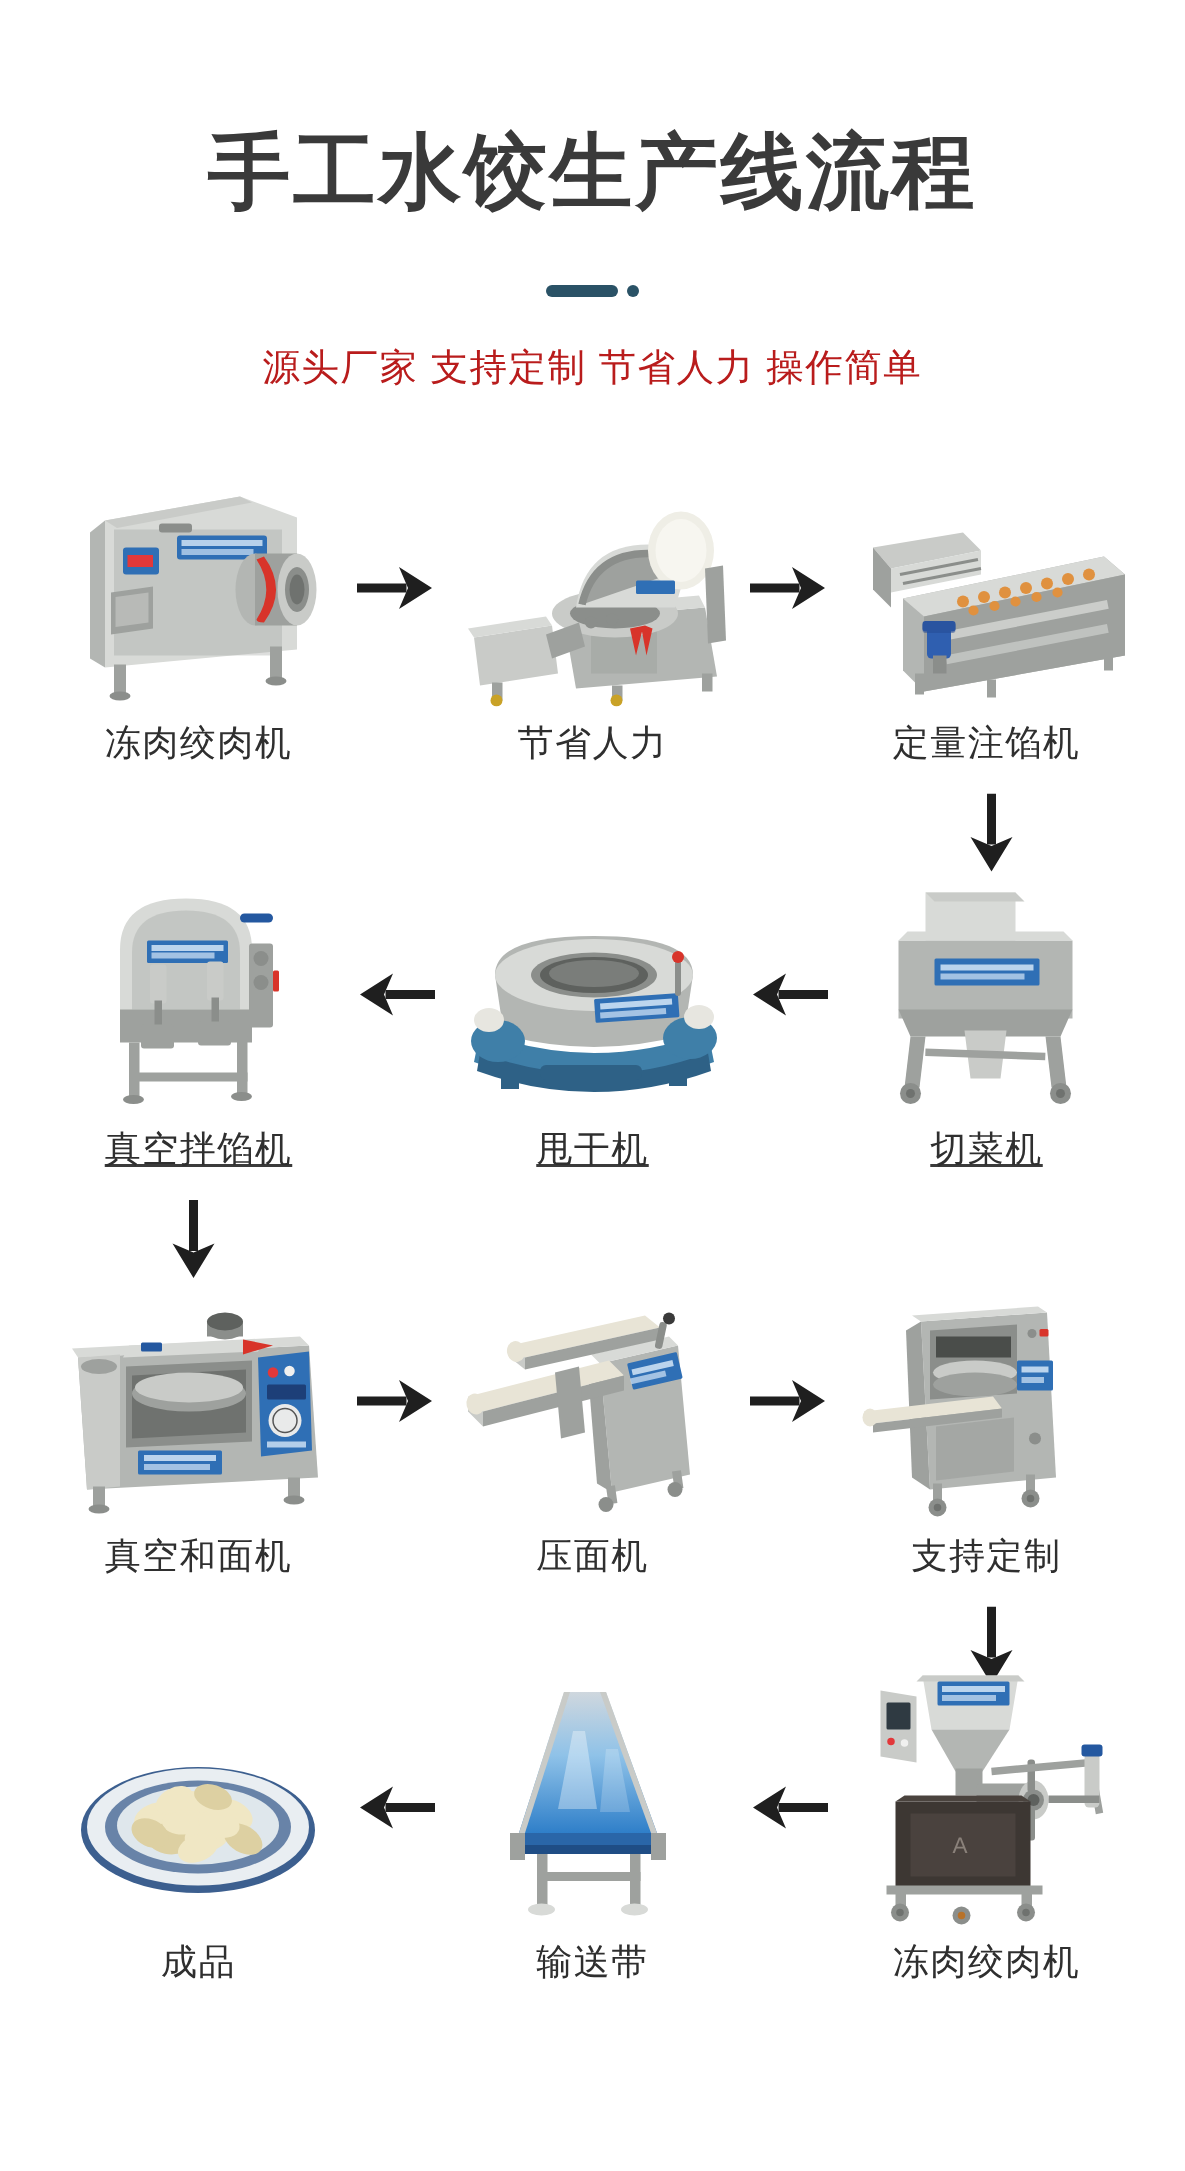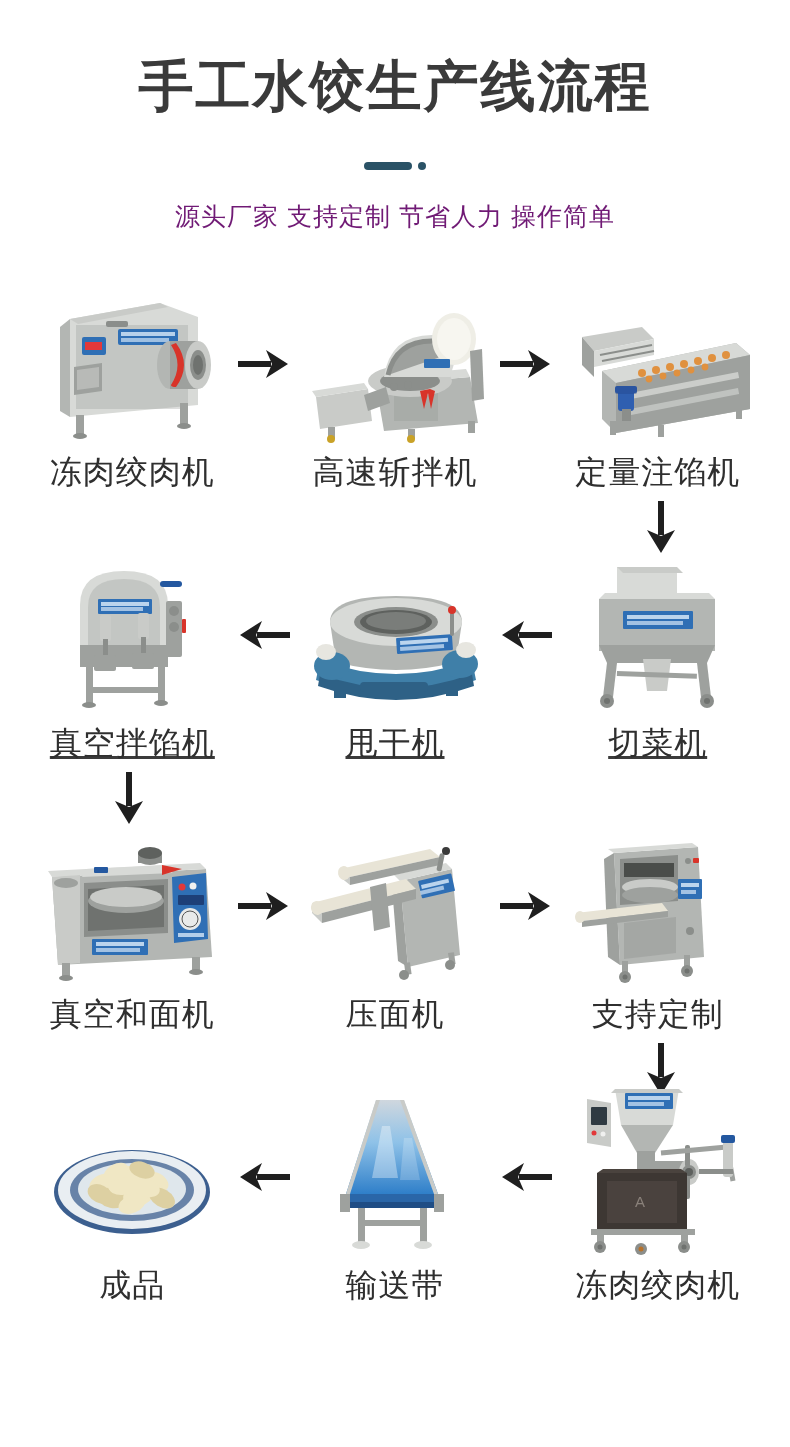--- a/index.html
+++ b/index.html
@@ -8,21 +8,21 @@
     width:790px; height:1447px;
     background:#ffffff;
     font-family:"Liberation Sans","DejaVu Sans",sans-serif;
     color:#3b3b3b;
     overflow:hidden;
     position:relative;
   }
   .page{position:relative;width:790px;height:1447px;}
 
   
-  .header{padding-top:58px;text-align:center;}
+  .header{padding-top:86px;text-align:center;}
   .main-title{
     font-size:55px;
     font-weight:700;
     letter-spacing:2px;
     color:#3a3a3a;
     line-height:1.05;
     margin:0;
   }
   .divider{
     margin:44px auto 0;
@@ -35,21 +35,21 @@
   }
   .divider .dot{
     width:8px;height:8px;border-radius:50%;
     background:#2a5266;
   }
   .subtitle{
     margin:28px 0 0;
     font-size:25px;
     font-weight:400;
     letter-spacing:1px;
-    color:#701a75;
+    color:#b91c1c;
   }
 
   
   .flow{
     position:relative;
     margin:52px auto 0;
     width:730px;
   }
   .row{
     display:flex;
@@ -72,21 +72,21 @@
     position:relative;
   }
   .photo{
     width:200px;height:158px;
     position:relative;
     display:flex;align-items:flex-end;justify-content:center;
   }
   .photo svg{display:block;}
   .caption{
     margin-top:8px;
-    font-size:32px;
+    font-size:24px;
     font-weight:500;
     letter-spacing:1px;
     color:#2f2f2f;
     white-space:nowrap;
   }
 
   
   .arrow-h{
     width:58px;
     height:158px;
@@ -208,21 +208,21 @@
 
             <polygon class="steel-c" points="172,58 184,56 186,106 174,108"></polygon>
 
             <rect class="steel-c" x="30" y="134" width="7" height="12"></rect>
             <rect class="steel-c" x="110" y="136" width="7" height="10"></rect>
             <rect class="steel-c" x="170" y="128" width="7" height="12"></rect>
             <circle cx="33" cy="146" r="4" fill="#c9a227"></circle>
             <circle cx="113" cy="146" r="4" fill="#c9a227"></circle>
           </svg>
         </div>
-        <div class="caption">高速斩拌机</div>
+        <div class="caption">节省人力</div>
       </div>
 
       <div class="arrow-h">
         <svg width="52" height="32" viewBox="0 0 52 32">
           <rect x="0" y="13" width="33" height="6" fill="#1f1f1f"></rect>
           <path d="M28 2 L50 16 L28 30 L34 16 Z" fill="#1f1f1f"></path>
         </svg>
       </div>
 
       <div class="cell">

